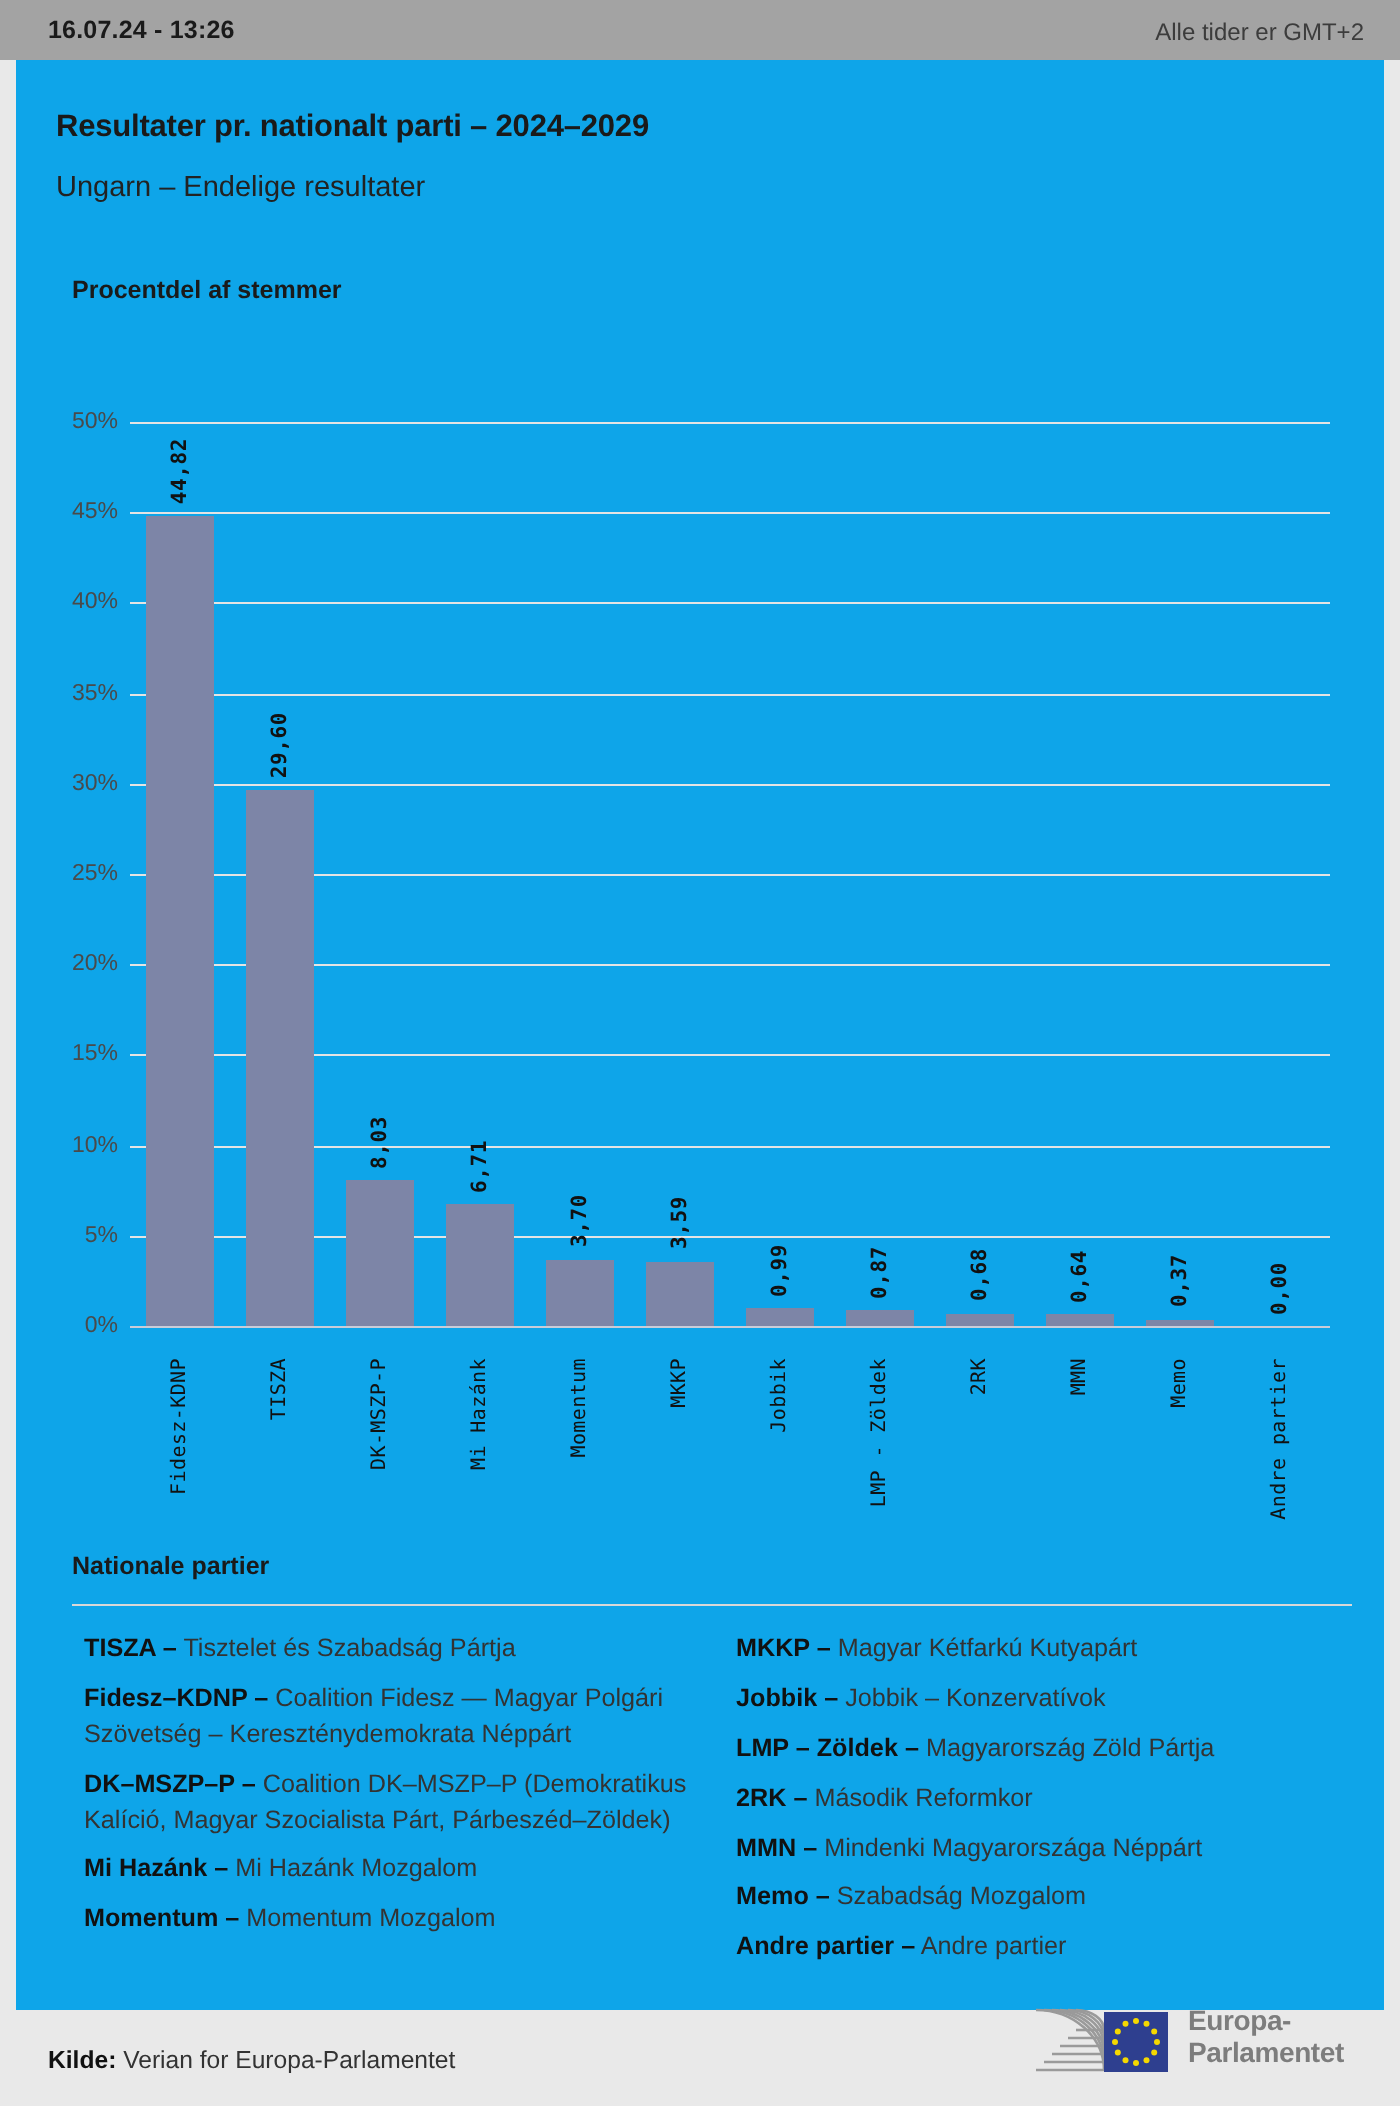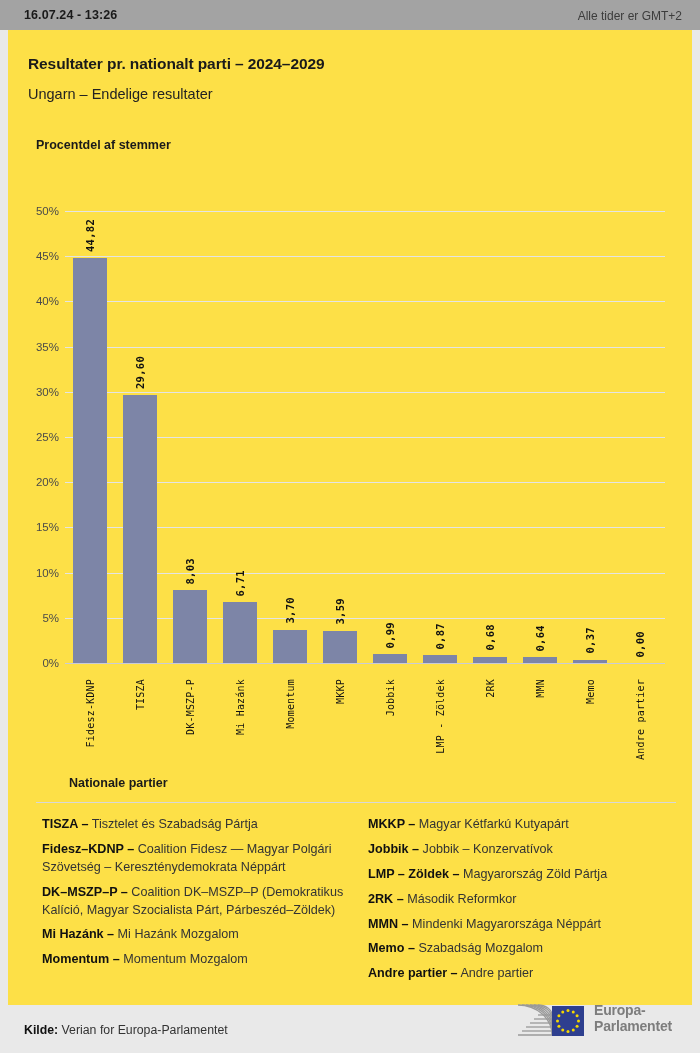--- a/index.html
+++ b/index.html
@@ -23,21 +23,21 @@
   }
   .topbar-tz{
     position:absolute;right:18px;top:9px;
     font-size:12px;color:#3c3c3c;
   }
 
   
   .card{
     position:absolute;left:8px;top:30px;
     width:684px;height:975px;
-    background:#fde047;
+    background:#0ea5e9;
   }
 
   .title{
     position:absolute;left:20px;top:25px;
     font-size:15.5px;font-weight:bold;letter-spacing:-.1px;
   }
   .subtitle{
     position:absolute;left:20px;top:56px;
     font-size:14.5px;font-weight:normal;color:#222;
   }
@@ -88,21 +88,21 @@
     font-family:"DejaVu Sans Mono","Liberation Mono",monospace;
     font-size:10px;color:#111;
     writing-mode:vertical-rl;
     transform:rotate(180deg) translateX(50%);
     white-space:nowrap;letter-spacing:.2px;
   }
 
   
   .legend-title{
     position:absolute;left:28px;top:746px;
-    font-size:12.5px;font-weight:bold;margin-left:33px;
+    font-size:12.5px;font-weight:bold;
   }
   .legend-rule{
     position:absolute;left:28px;top:772px;width:640px;height:1px;
     background:#d8d8d8;
   }
   .legend-cols{
     position:absolute;left:28px;top:786px;width:646px;
   }
   .legend-col{
     position:absolute;top:0;

